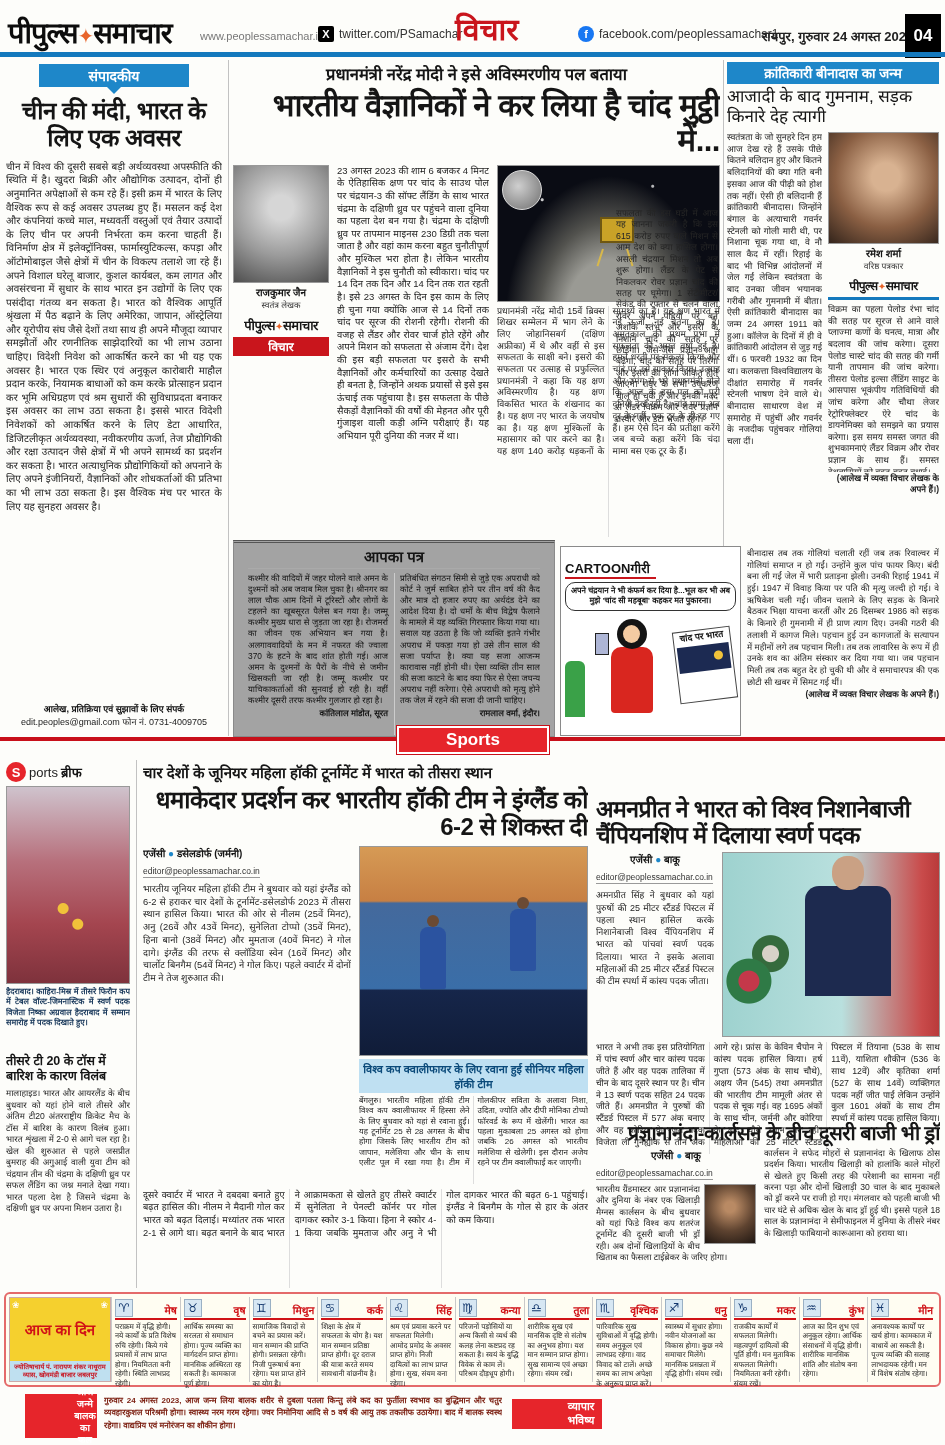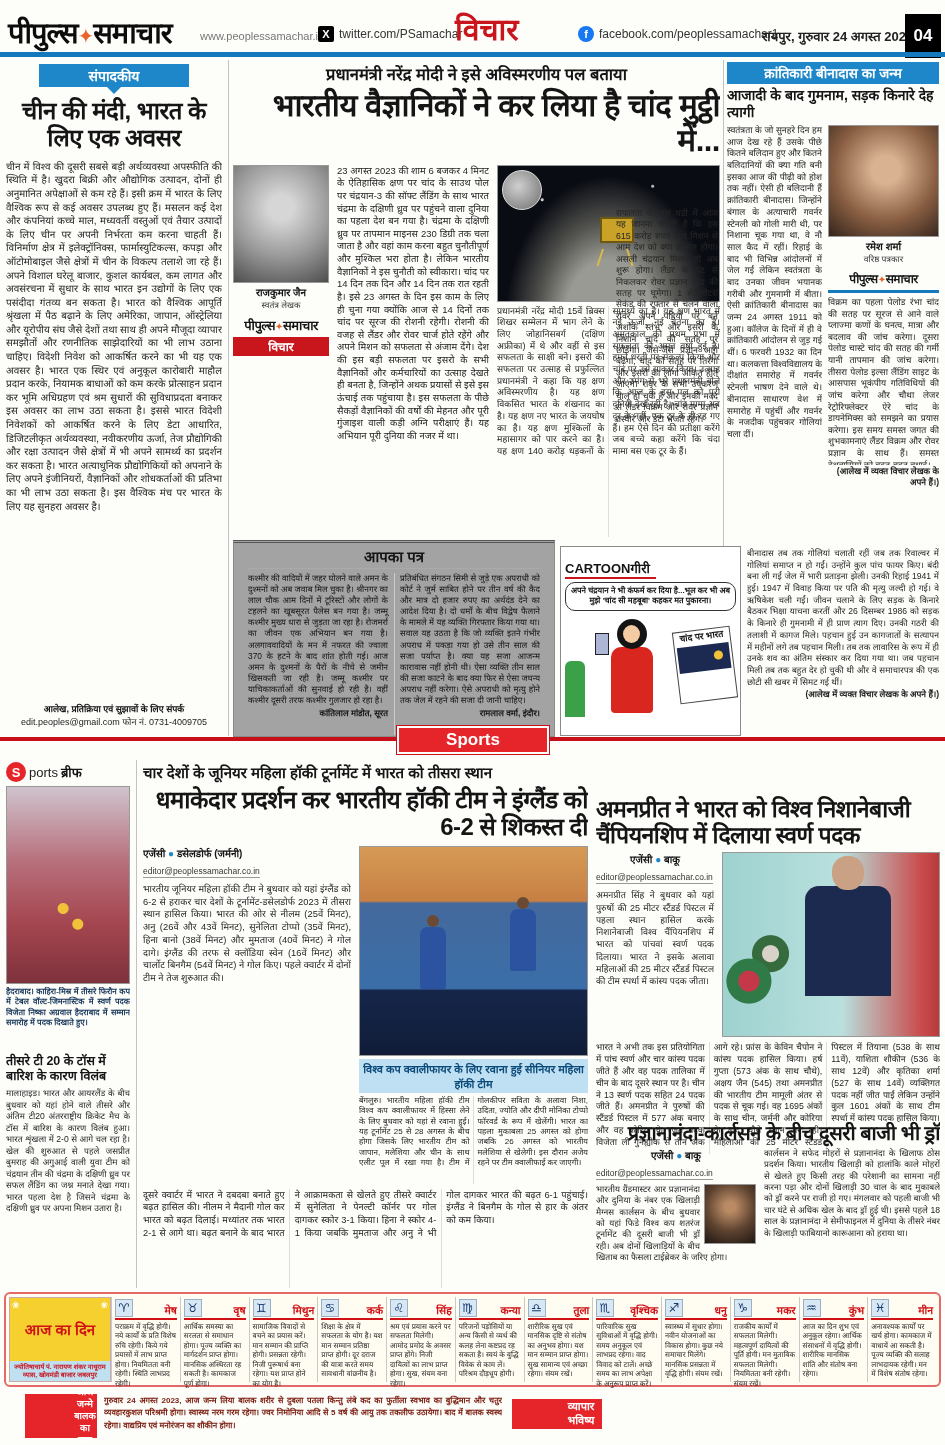--- a/index.html
+++ b/index.html
@@ -185,21 +185,21 @@
           <div class="lander-leg" style="left:47%; transform:rotate(18deg);"></div>
           <div class="lander-leg" style="left:58%; transform:rotate(-18deg);"></div>
         </div>
         <div class="bodytxt just ovh" style="margin-top:4px; columns:2; column-gap:8px; column-rule:1px solid #ddd; font-size:9px; line-height:1.3; height:245px;">प्रधानमंत्री नरेंद्र मोदी 15वें ब्रिक्स शिखर सम्मेलन में भाग लेने के लिए जोहानिसबर्ग (दक्षिण अफ्रीका) में थे और वहीं से इस सफलता के साक्षी बने। इसरो की सफलता पर उत्साह से प्रफुल्लित प्रधानमंत्री ने कहा कि यह क्षण अविस्मरणीय है। यह क्षण विकसित भारत के शंखनाद का है। यह क्षण नए भारत के जयघोष का है। यह क्षण मुश्किलों के महासागर को पार करने का है। यह क्षण 140 करोड़ धड़कनों के सामर्थ्य का है। यह क्षण भारत में नई ऊर्जा, नई चेतना का है। अमृतकाल की प्रथम प्रभा में सफलता की अमृत वर्षा हुई है। हमने धरती पर संकल्प किया और चांद पर उसे साकार किया। उत्साह और उमंग से भरे प्रधानमंत्री बोले कि आज के इस पल को पूरी दुनिया देख रही है। चांद मामा अब दूर के नहीं, एक टूर के ही रह गए हैं। हम ऐसे दिन की प्रतीक्षा करेंगे जब बच्चे कहा करेंगे कि चंदा मामा बस एक टूर के हैं।</div>
       </div>
     </div>
   </div>
 
   <div class="abs ovh" style="left:727px; top:62px; width:212px; height:476px;">
     <div class="badge" style="font-size:13.5px; padding:2px 0;">क्रांतिकारी बीनादास का जन्म</div>
-    <div style="font-size:14px; font-weight:700; line-height:1.18; margin-top:3px;">आजादी के बाद गुमनाम, सड़क किनारे देह त्यागी</div>
+    <div style="font-size:17px; font-weight:400; line-height:1.18; margin-top:3px;">आजादी के बाद गुमनाम, सड़क किनारे देह त्यागी</div>
     <div style="display:flex; gap:6px; margin-top:5px;">
       <div class="bodytxt just ovh" style="width:95px; flex:none; font-size:8.8px; line-height:1.33; height:392px;">स्वतंत्रता के जो सुनहरे दिन हम आज देख रहे हैं उसके पीछे कितने बलिदान हुए और कितने बलिदानियों की क्या गति बनी इसका आज की पीढ़ी को होश तक नहीं। ऐसी ही बलिदानी हैं क्रांतिकारी बीनादास। जिन्होंने बंगाल के अत्याचारी गवर्नर स्टेनली को गोली मारी थी, पर निशाना चूक गया था, वे नौ साल कैद में रहीं। रिहाई के बाद भी विभिन्न आंदोलनों में जेल गईं लेकिन स्वतंत्रता के बाद उनका जीवन भयानक गरीबी और गुमनामी में बीता। ऐसी क्रांतिकारी बीनादास का जन्म 24 अगस्त 1911 को हुआ। कॉलेज के दिनों में ही वे क्रांतिकारी आंदोलन से जुड़ गई थीं। 6 फरवरी 1932 का दिन था। कलकत्ता विश्वविद्यालय के दीक्षांत समारोह में गवर्नर स्टेनली भाषण देने वाले थे। बीनादास साधारण वेश में समारोह में पहुंचीं और गवर्नर के नजदीक पहुंचकर गोलियां चला दीं।</div>
       <div style="flex:1; min-width:0;">
         <div class="ph ph-author2" style="height:112px;"></div>
         <div class="pcap-name">रमेश शर्मा</div>
         <div class="pcap-role">वरिष्ठ पत्रकार</div>
         <div class="promo">
           <div class="promo-brand" style="font-size:12px;"><span>पीपुल्स</span><span class="promo-star">✦</span><span>समाचार</span></div>
           <div class="promo-line"></div>
         </div>

